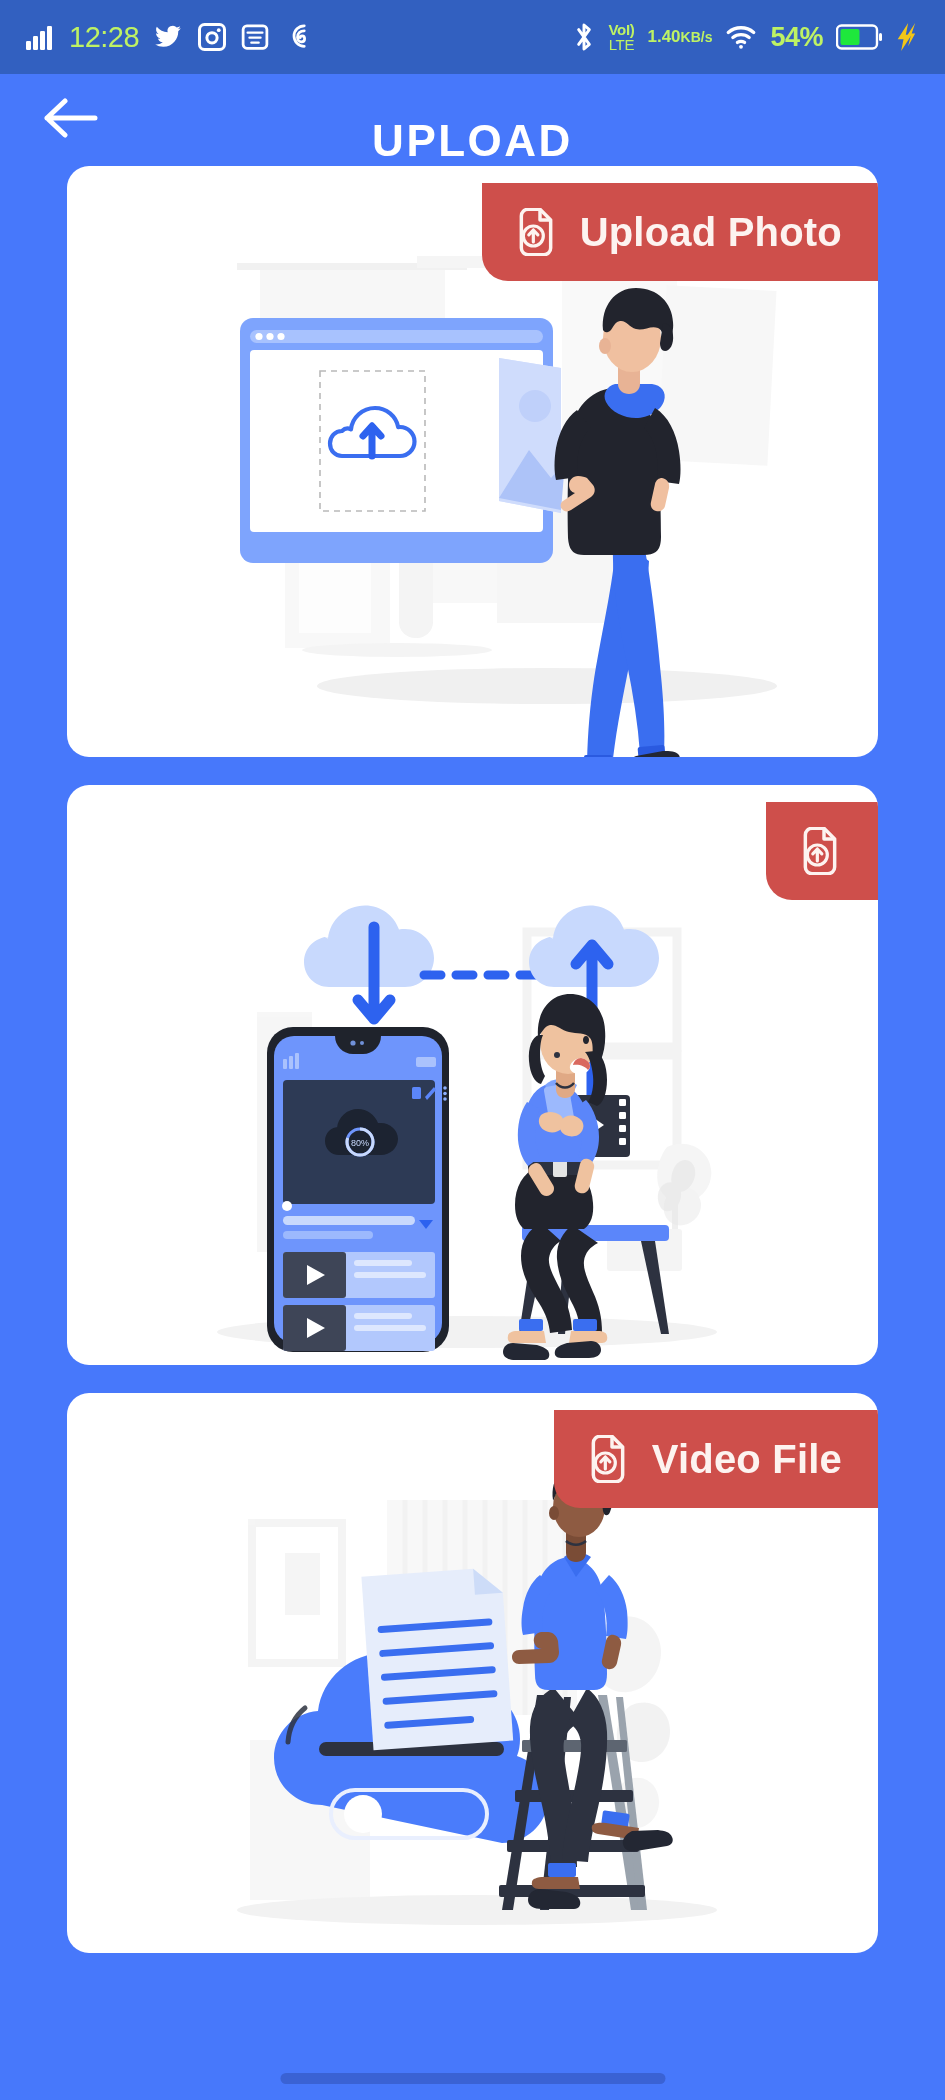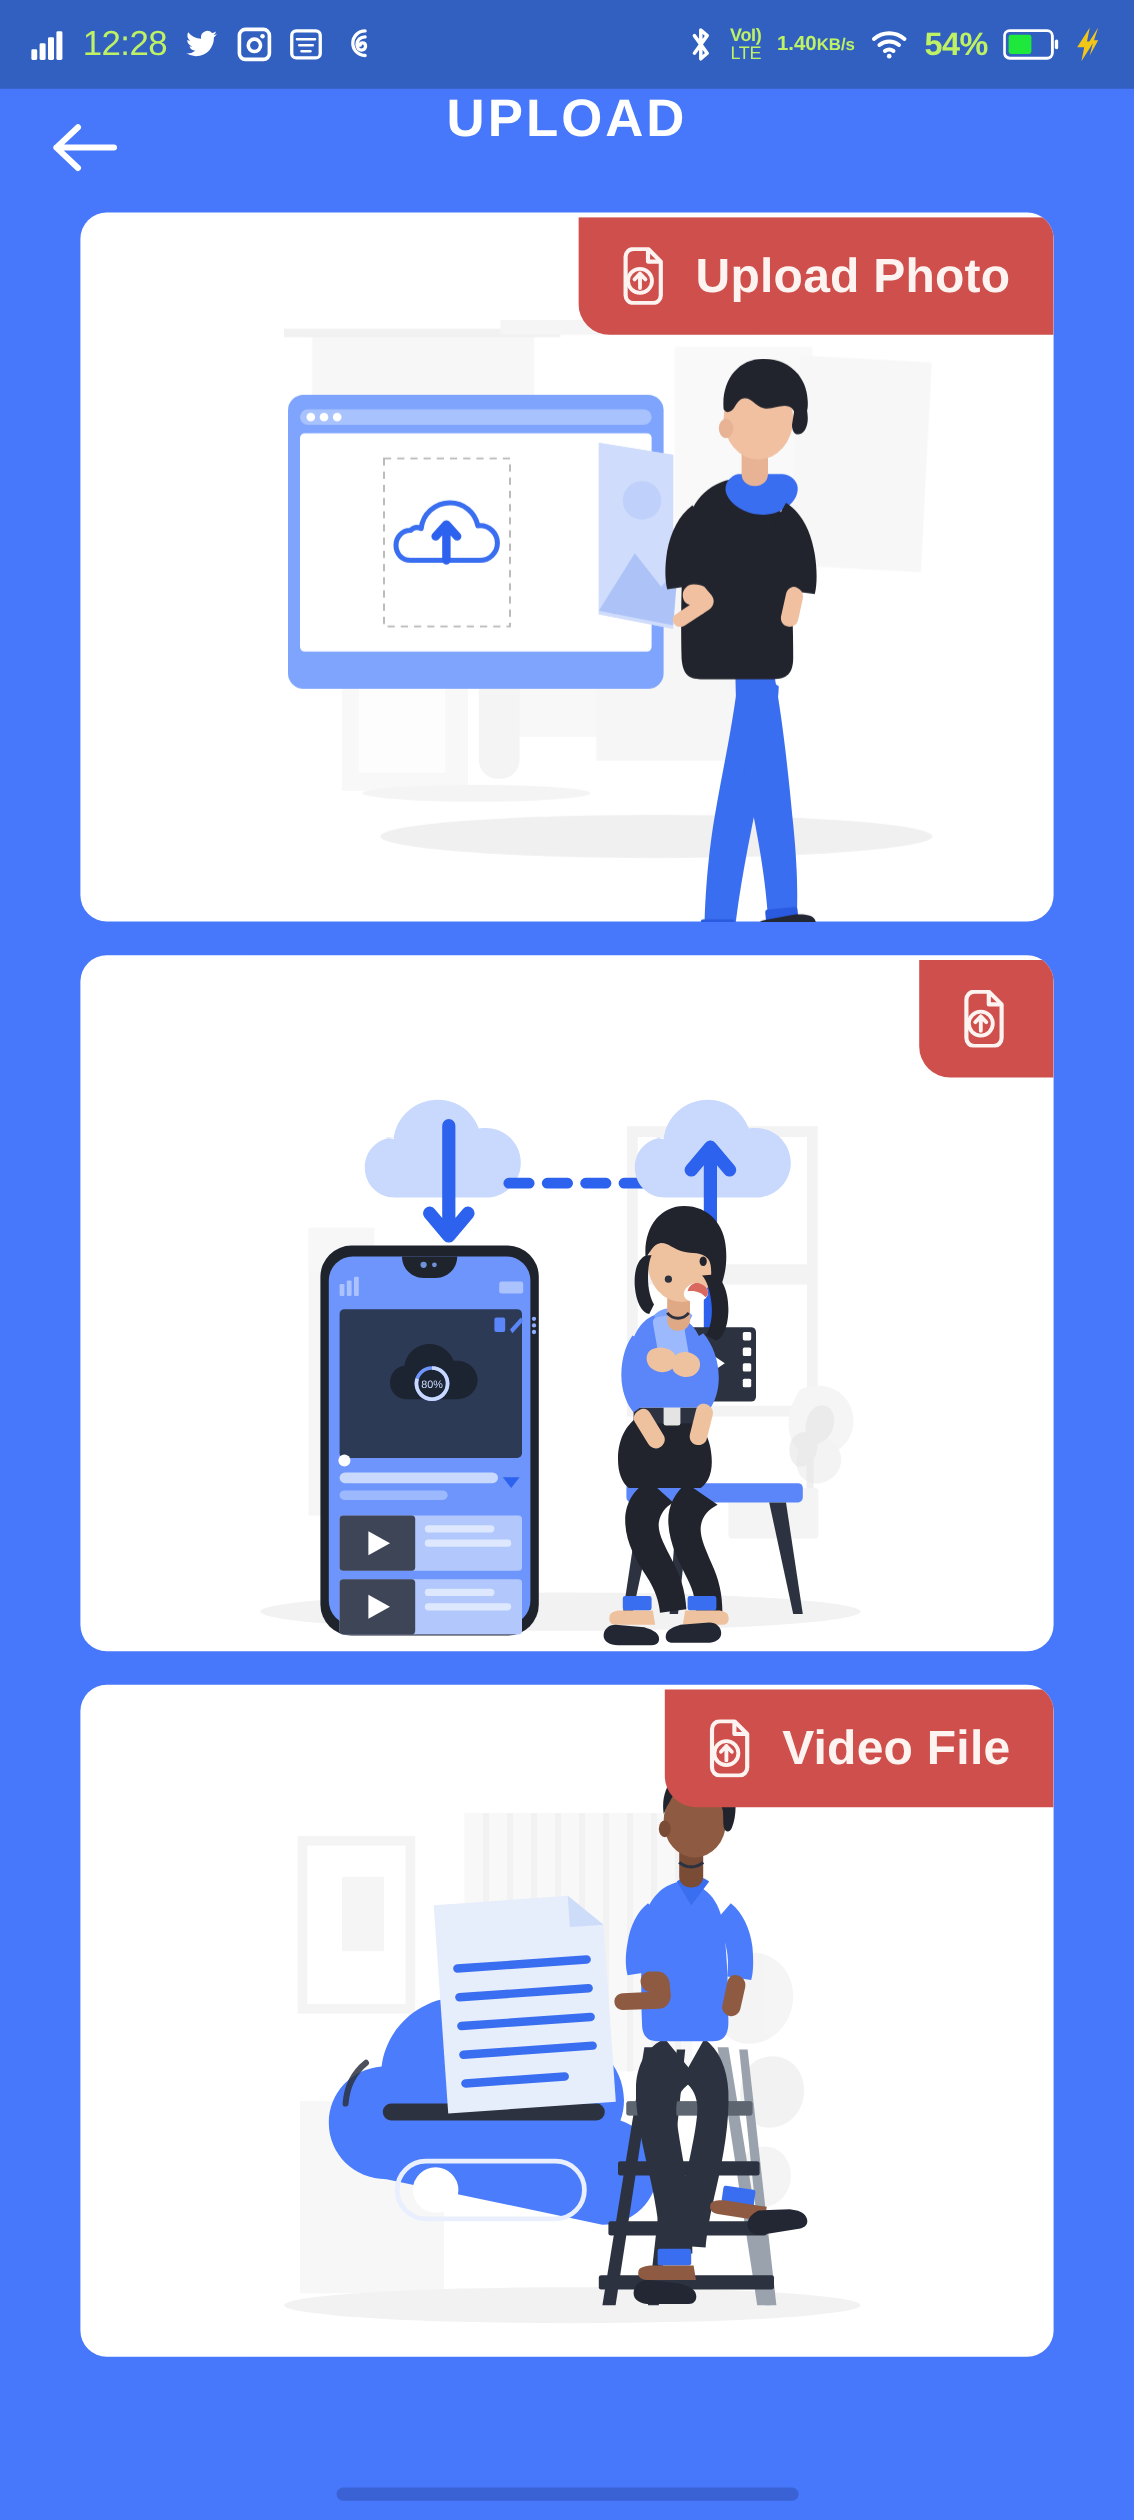--- a/index.html
+++ b/index.html
@@ -27,22 +27,22 @@
   .volte{ display:flex; flex-direction:column; align-items:center; line-height:1; }
   .volte .l1{ font-size:15px; font-weight:700; letter-spacing:-0.3px;}
   .volte .l2{ font-size:15px; font-weight:400; letter-spacing:-0.3px;}
   .netspeed{ display:flex; align-items:center; line-height:1.05; }
   .netspeed .n1{ font-size:17px; font-weight:700; }
   .netspeed .n2{ font-size:14px; font-weight:700; }
   .sb-batt-pct{ font-size:27px; font-weight:700; letter-spacing:-0.5px; }
 
   
   .header{
-    height:103px; width:945px;
-    display:flex; align-items:flex-start;
+    height:92px; width:945px;
+    display:flex; align-items:flex-end;
     position:relative;
   }
   .back-btn{
     position:absolute; left:40px; top:50%; transform:translateY(-50%);
     width:64px; height:64px;
     display:flex; align-items:center; justify-content:center;
     cursor:pointer;
   }
   .page-title{
     width:100%;
@@ -59,21 +59,21 @@
     position:relative;
     width:811px; height:591px;
     background:#ffffff;
     border-radius:22px;
     overflow:hidden;
   }
   .card.video{ height:580px; }
   .card.file{ height:560px; }
 
   .badge{
-    position:absolute; top:4px; right:0;
+    position:absolute; top:17px; right:0;
     height:98px;
     display:flex; align-items:center; gap:22px;
     padding:0 36px 0 32px;
     background:#ce4f4b;
     border-bottom-left-radius:26px;
     border-top-left-radius:0;
     color:#fdf3f0;
     font-size:40px;
     font-weight:700;
     letter-spacing:0.2px;

